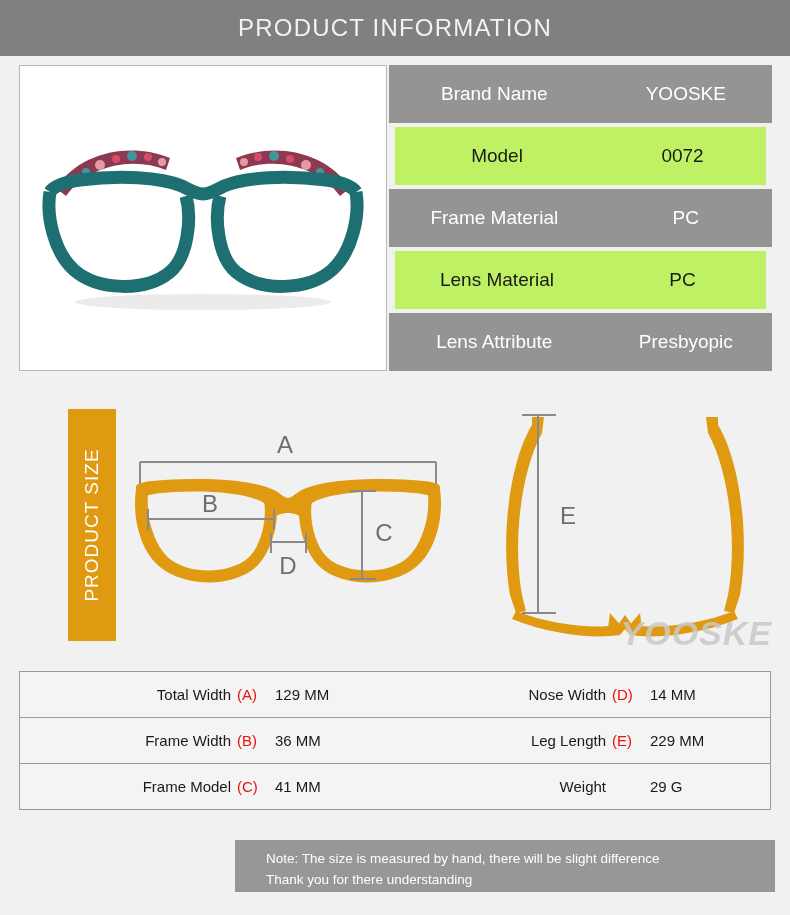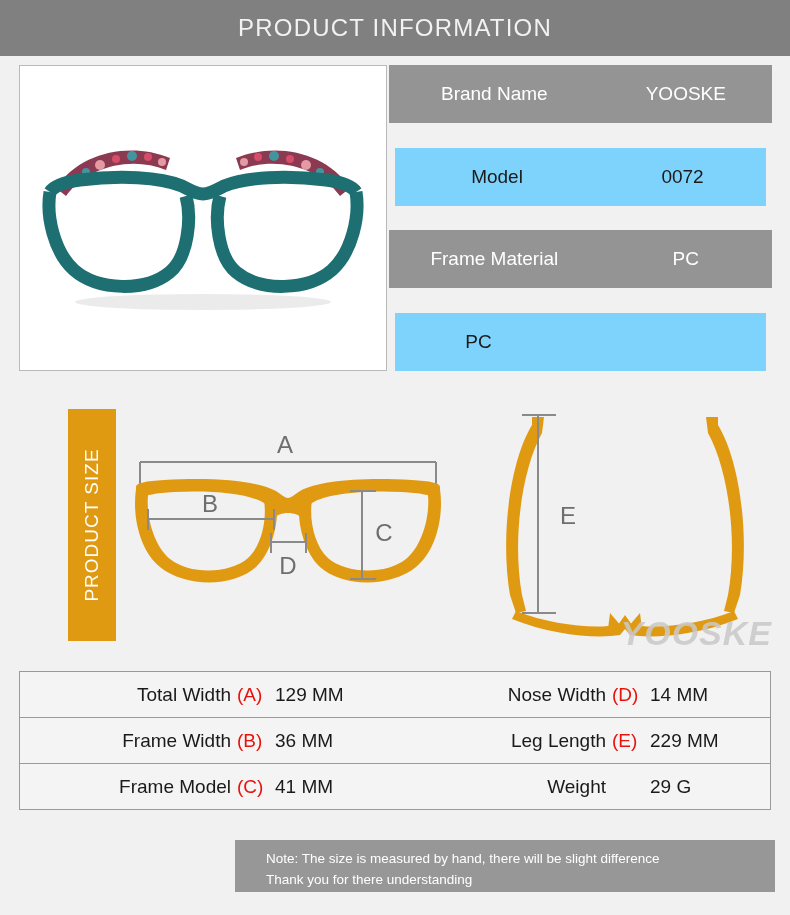--- a/index.html
+++ b/index.html
@@ -49,21 +49,21 @@
     justify-content: space-between;
     height: 306px;
   }
   .spec-row {
     height: 58px;
     display: flex;
     align-items: center;
     font-size: 19px;
   }
   .spec-row.dark { background: #949494; color: #ffffff; margin-left: 0; }
-  .spec-row.light { background: #7dd3fc; color: #1a1a1a; margin-left: 6px; margin-right: 6px; }
+  .spec-row.light { background: #bef264; color: #1a1a1a; margin-left: 6px; margin-right: 6px; }
   .spec-label { width: 55%; text-align: center; }
   .spec-value { width: 45%; text-align: center; }
 
   
   .size-section {
     position: relative;
     height: 262px;
     margin-top: 22px;
     padding-left: 19px;
   }
@@ -109,21 +109,21 @@
   }
   .measure-row {
     display: flex;
     height: 46px;
     border-bottom: 1px solid #9a9a9a;
   }
   .measure-cell {
     display: flex;
     align-items: center;
     flex: 1;
-    font-size: 19px;
+    font-size: 15px;
     color: #1a1a1a;
   }
   .measure-cell .m-name {
     flex: 1;
     text-align: right;
     padding-right: 6px;
   }
   .measure-cell .m-key {
     width: 38px;
     color: #e8120c;
@@ -209,23 +209,28 @@
       <div class="spec-label">Model</div>
       <div class="spec-value">0072</div>
     </div>
 
     <div class="spec-row dark">
       <div class="spec-label">Frame Material</div>
       <div class="spec-value">PC</div>
     </div>
 
     <div class="spec-row light">
+      <div class="spec-label">Lens Material</div>
       <div class="spec-value">PC</div>
     </div>
 
+    <div class="spec-row dark">
+      <div class="spec-label">Lens Attribute</div>
+      <div class="spec-value">Presbyopic</div>
+    </div>
 
   </div>
 </div>
 
 <div class="size-section">
 
   <div class="size-band">
     <span class="band-text">PRODUCT SIZE</span>
   </div>
 

